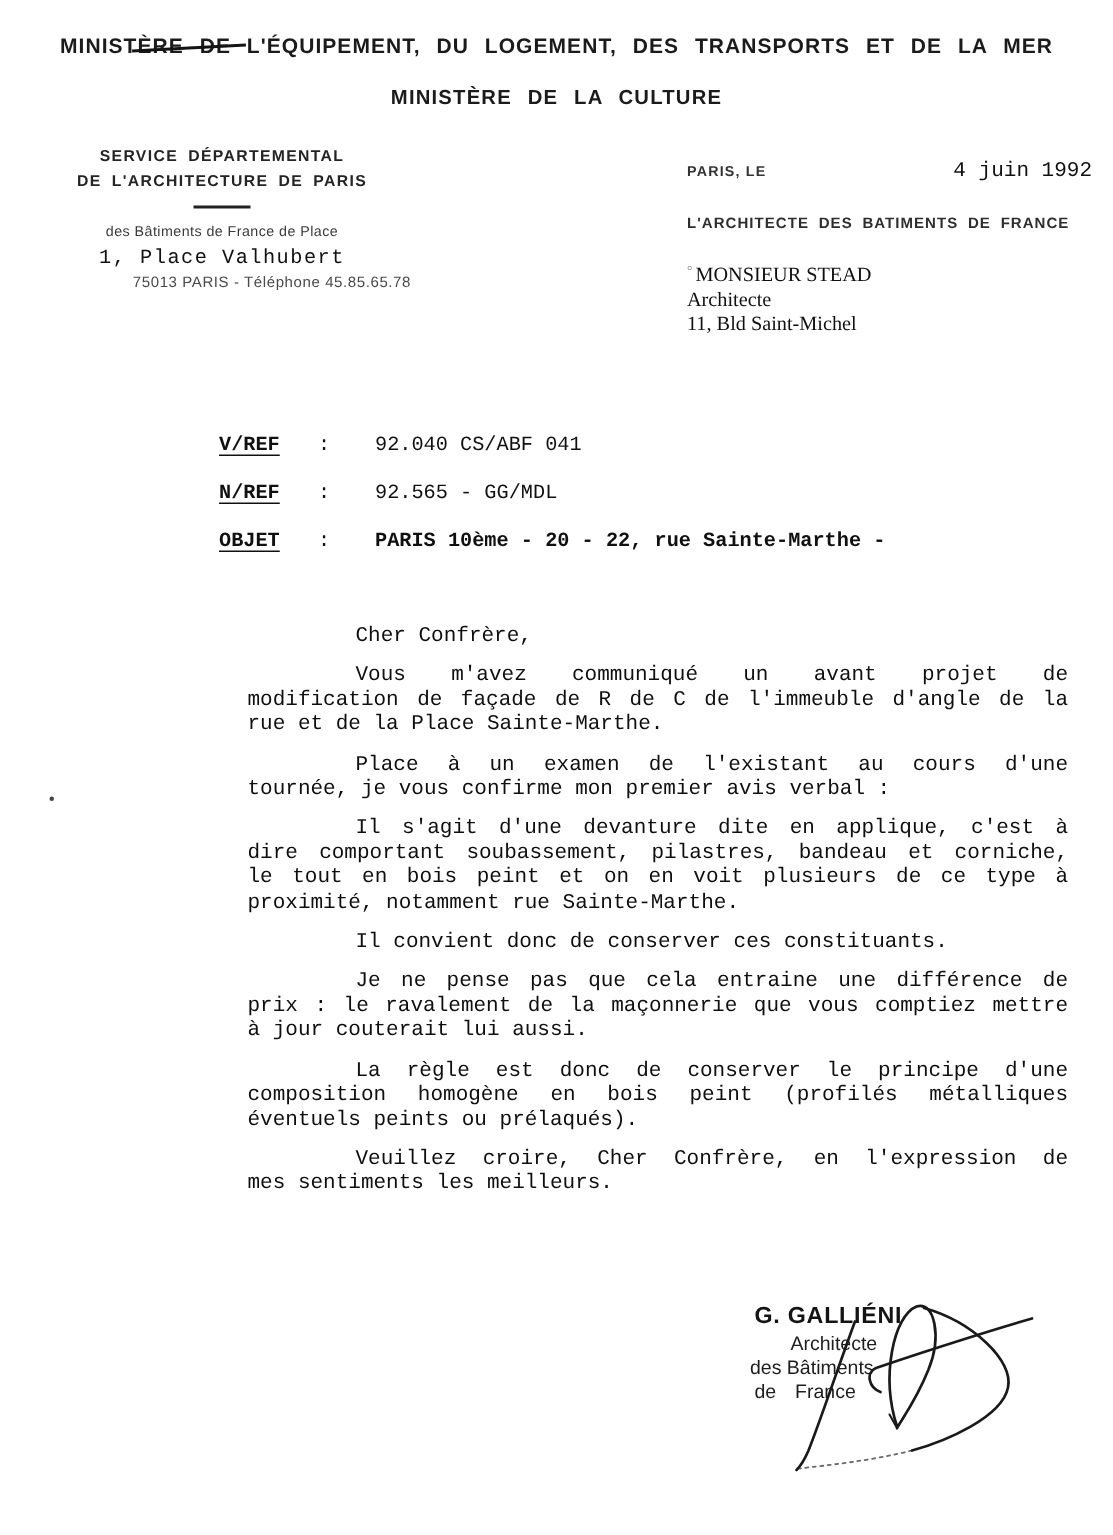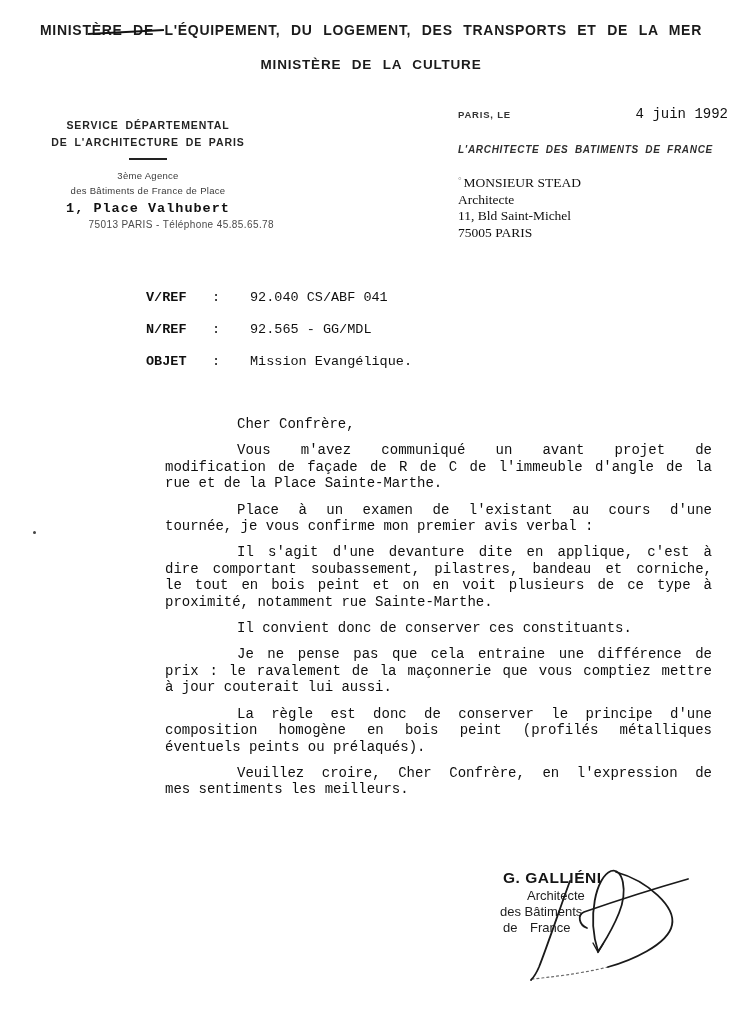--- a/index.html
+++ b/index.html
@@ -9,44 +9,44 @@
     font-family:"Liberation Sans",sans-serif;
   }
   
   .hdr{position:absolute;left:0;right:0;text-align:center;
     font-family:"Liberation Sans",sans-serif;font-weight:bold;color:#1b1b1b;}
   .hdr1{top:22px;font-size:14px;letter-spacing:.7px;word-spacing:6px;}
   .hdr2{top:57px;font-size:13.5px;letter-spacing:.8px;word-spacing:6px;text-align:center;}
   .strike{position:absolute;top:31px;left:88px;width:76px;height:2px;
     background:#141414;transform:rotate(-3deg);}
   
-  .lh-left{position:absolute;top:117px;left:22px;width:252px;text-align:center;}
+  .lh-left{position:absolute;top:96px;left:22px;width:252px;text-align:center;}
   .lh-small{font-size:10.5px;letter-spacing:.9px;word-spacing:3px;color:#242424;
     line-height:17px;font-weight:bold;}
   .lh-rule{width:38px;height:2px;background:#222;margin:7px auto 8px auto;}
   .lh-tiny{font-size:9.5px;color:#3a3a3a;line-height:15px;letter-spacing:.3px;}
   .lh-addr{font-family:"Liberation Mono","DejaVu Sans Mono",monospace;
-    font-size:13.5px;font-weight:bold;color:#111;margin-top:3px;letter-spacing:1px;}
+    font-size:13.5px;font-weight:normal;color:#111;margin-top:3px;letter-spacing:1px;}
   .lh-phone{font-size:10px;color:#4a4a4a;margin-top:3px;letter-spacing:.4px;text-align:right;}
   
   .lh-right{position:absolute;top:106px;left:458px;width:270px;}
   .dateline{display:flex;align-items:baseline;justify-content:space-between;}
   .date-label{font-size:9.5px;letter-spacing:.8px;color:#333;font-weight:bold;}
   .date-value{font-family:"Liberation Mono","DejaVu Sans Mono",monospace;
     font-size:14px;color:#111;margin-left:14px;}
   .abf-line{margin-top:22px;font-size:10px;letter-spacing:.7px;word-spacing:3px;
-    color:#2e2e2e;font-weight:bold;font-style:italic;}
+    color:#2e2e2e;font-weight:bold;}
   .recipient{margin-top:17px;font-family:Liberation Serif, serif;
     font-size:13.5px;line-height:16.5px;color:#101010;}
   .r-prefix{color:#8a8a8a;font-size:9px;vertical-align:4px;margin-right:2px;}
   
   .refs{position:absolute;top:289px;left:146px;width:566px;
     font-family:"Liberation Mono","DejaVu Sans Mono",monospace;font-size:13.5px;color:#101010;}
   .ref-row{display:flex;align-items:baseline;margin-bottom:15px;}
-  .ref-label{width:66px;font-weight:bold;
+  .ref-label{width:66px;font-weight:bold;text-decoration:underline;
     text-underline-offset:3px;}
   .ref-colon{width:38px;}
   .ref-value{line-height:17px;}
   .ref-bold{font-weight:bold;}
   
   .body-text{position:absolute;top:416px;left:165px;width:547px;
     font-family:"Liberation Mono","DejaVu Sans Mono",monospace;
     font-size:14px;color:#0f0f0f;}
   .salut{text-indent:72px;line-height:16.4px;}
   .para{margin-top:10px;}
@@ -71,56 +71,54 @@
 <div class="page">
 
   <div class="hdr hdr1">MINISTÈRE DE L'ÉQUIPEMENT, DU LOGEMENT, DES TRANSPORTS ET DE LA MER</div>
   <div class="strike"></div>
   <div class="hdr hdr2">MINISTÈRE DE LA CULTURE</div>
 
   <div class="lh-left">
     <div class="lh-small">SERVICE DÉPARTEMENTAL</div>
     <div class="lh-small">DE L'ARCHITECTURE DE PARIS</div>
     <div class="lh-rule"></div>
-    <div class="lh-tiny">3ème Agence</div>
     <div class="lh-tiny">des Bâtiments de France de Place</div>
     <div class="lh-addr">1, Place Valhubert</div>
     <div class="lh-phone">75013 PARIS - Téléphone 45.85.65.78</div>
   </div>
 
   <div class="lh-right">
     <div class="dateline">
       <span class="date-label">PARIS, LE</span>
       <span class="date-value">4 juin 1992</span>
     </div>
     <div class="abf-line">L'ARCHITECTE DES BATIMENTS DE FRANCE</div>
     <div class="recipient">
       <div><span class="r-prefix">°</span><span>MONSIEUR STEAD</span></div>
       <div>Architecte</div>
       <div>11, Bld Saint-Michel</div>
-      <div>75005 PARIS</div>
     </div>
   </div>
 
   <div class="refs">
     <div class="ref-row">
       <span class="ref-label">V/REF</span>
       <span class="ref-colon">:</span>
       <span class="ref-value">92.040 CS/ABF 041</span>
     </div>
     <div class="ref-row">
       <span class="ref-label">N/REF</span>
       <span class="ref-colon">:</span>
       <span class="ref-value">92.565 - GG/MDL</span>
     </div>
     <div class="ref-row">
       <span class="ref-label">OBJET</span>
       <span class="ref-colon">:</span>
       <span class="ref-value">
-        <span style="display:block">Mission Evangélique.</span>
+        <span class="ref-bold" style="display:block">PARIS 10ème - 20 - 22, rue Sainte-Marthe -</span>
       </span>
     </div>
   </div>
 
   <div class="body-text">
     <div class="salut">Cher Confrère,</div>
 
   <div class="para">
         <div class="bline ind just">Vous m'avez communiqué un avant projet de</div>
         <div class="bline just">modification de façade de R de C de l'immeuble d'angle de la</div>

